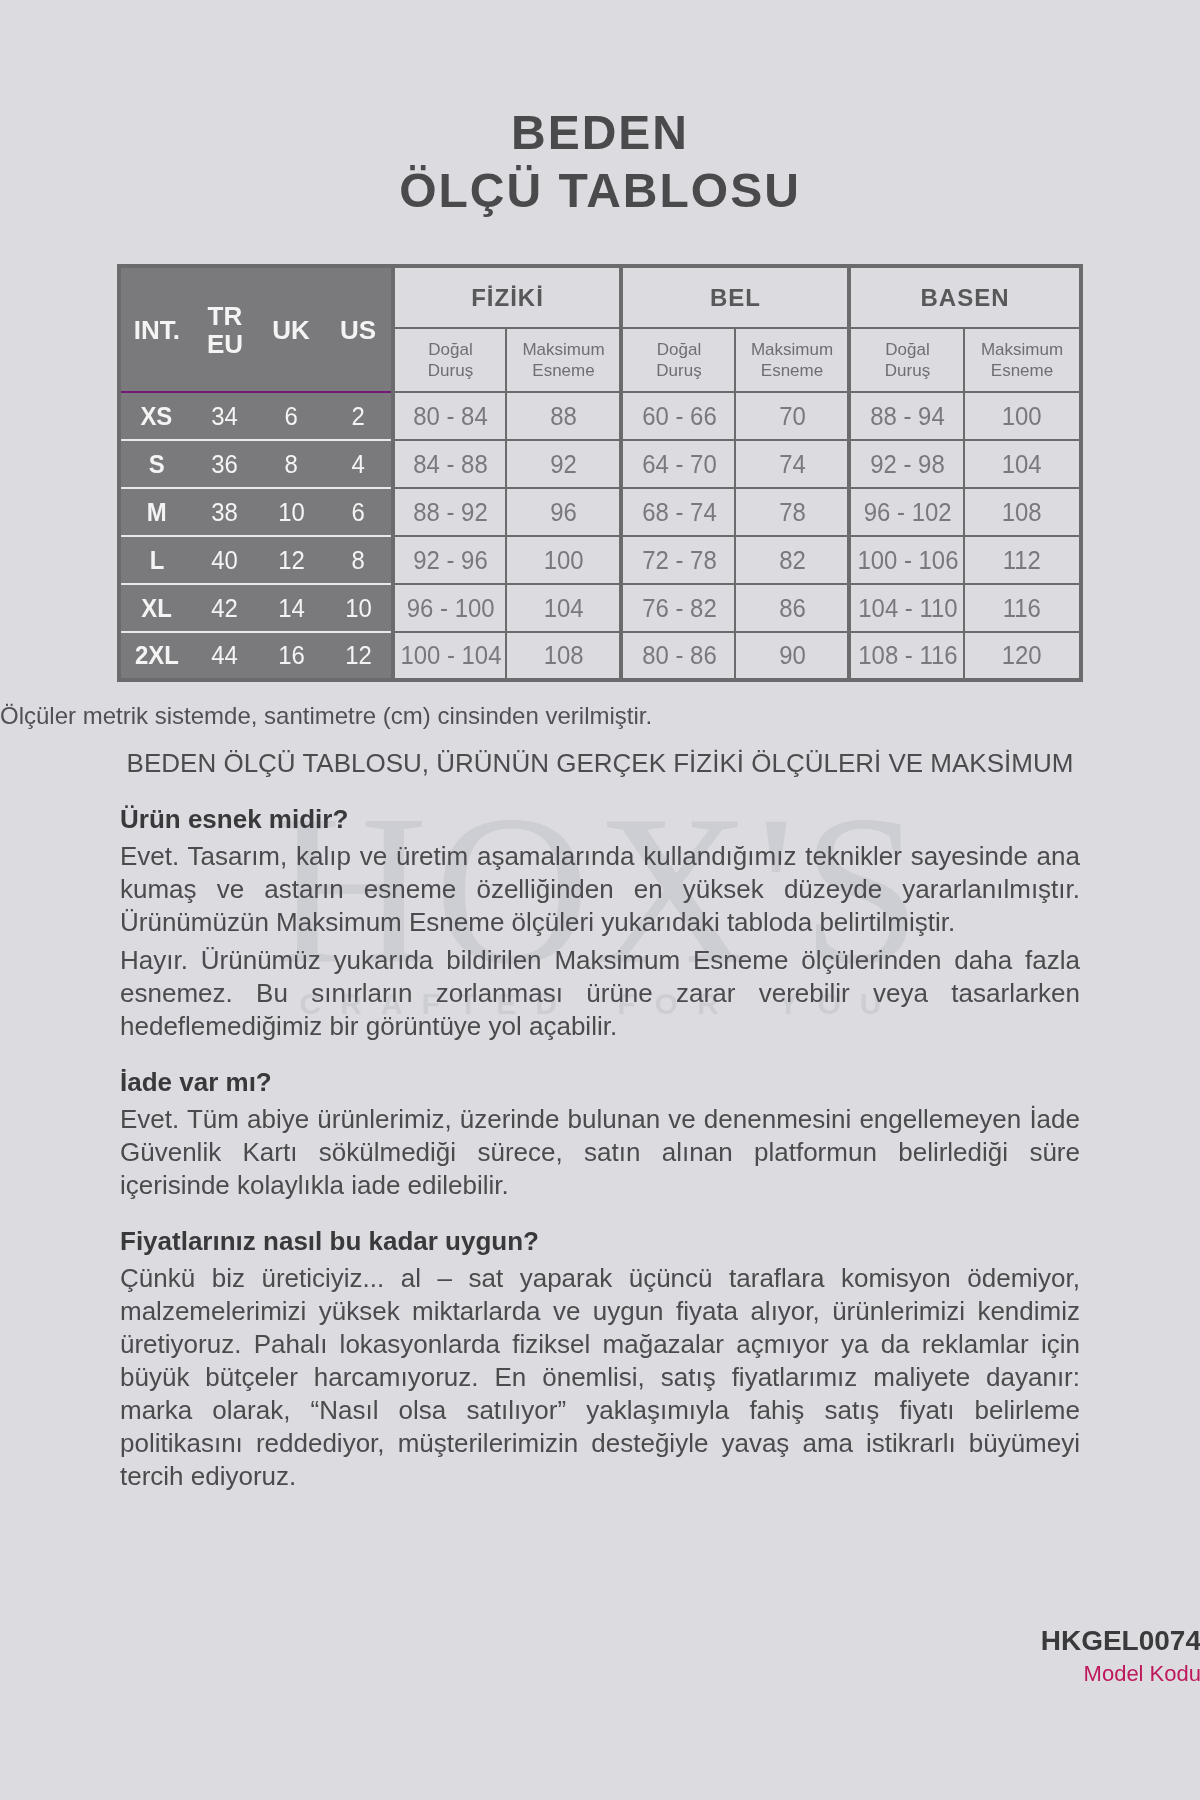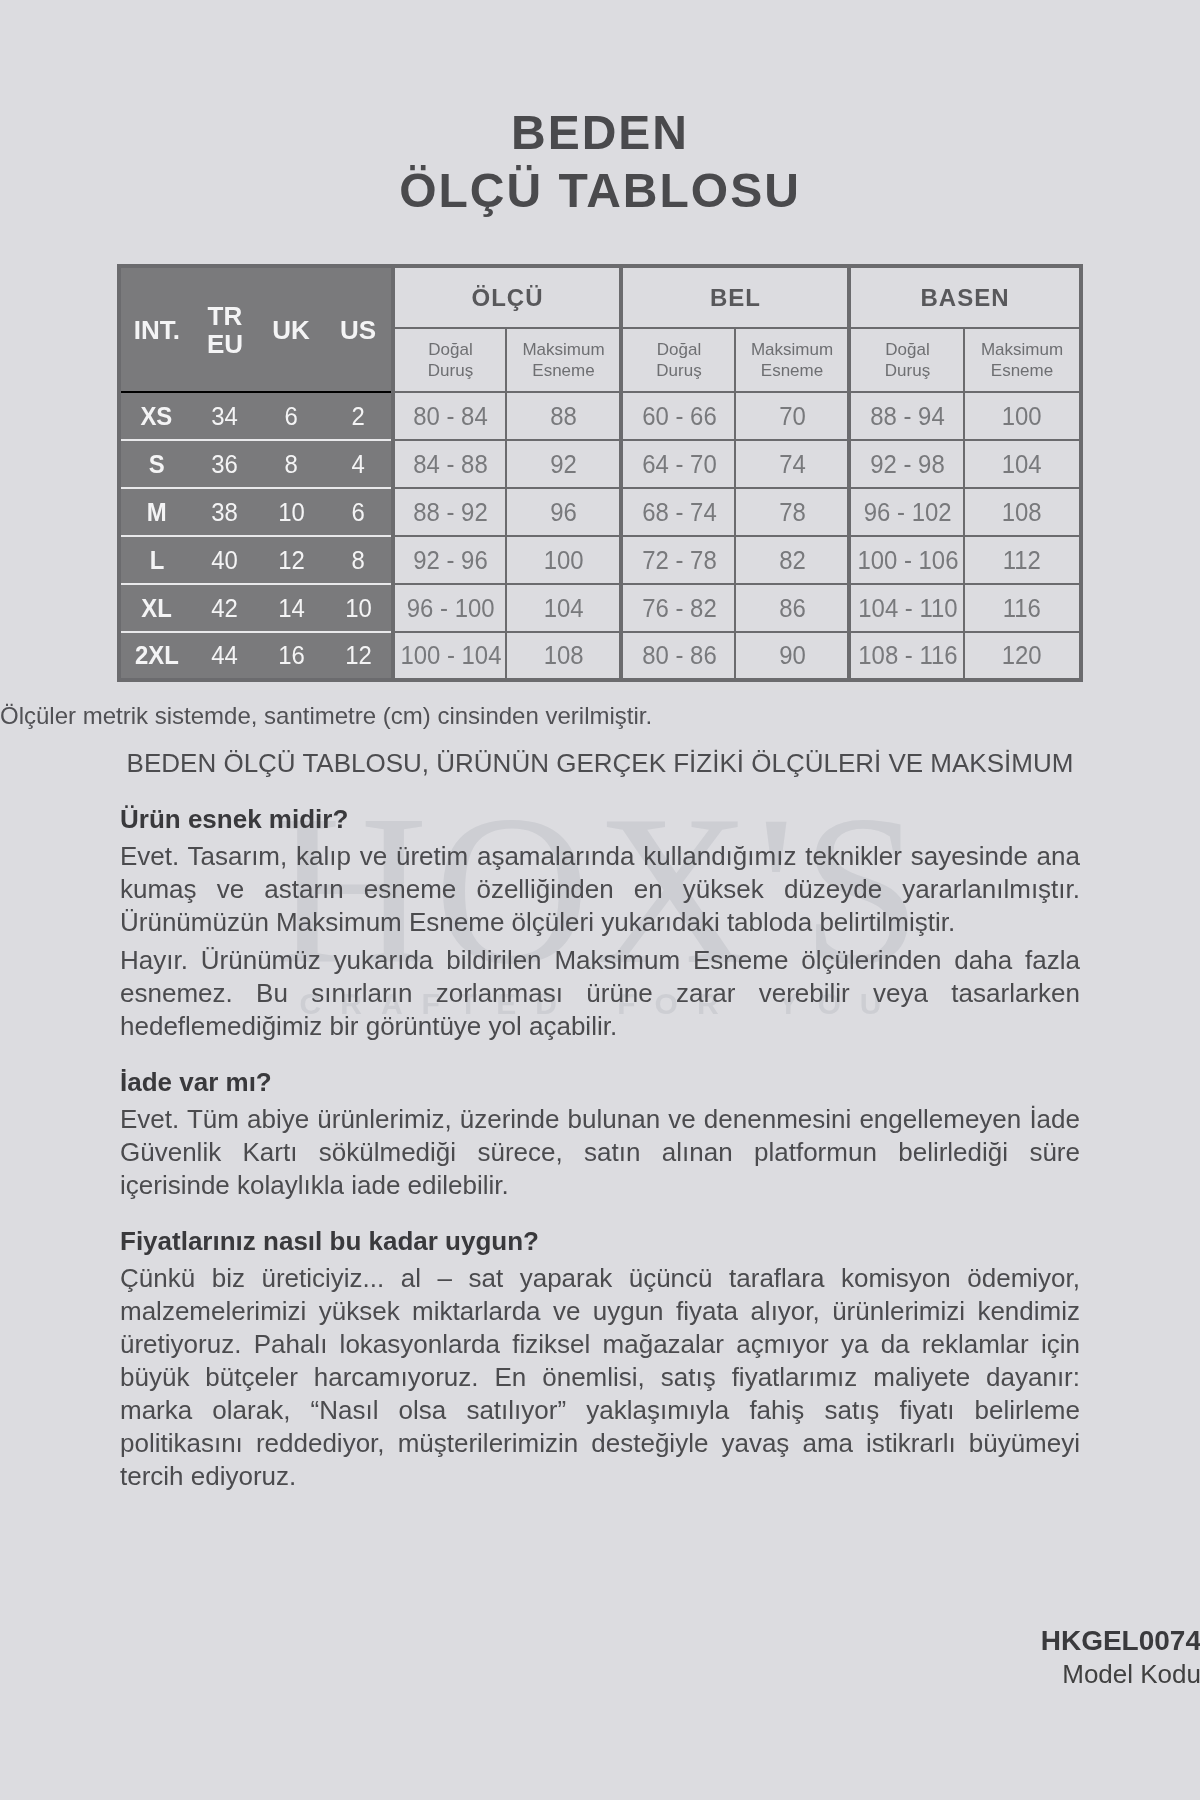--- a/index.html
+++ b/index.html
@@ -39,21 +39,21 @@
     font-weight:bold; letter-spacing:2px;
     color:#4a4a4d;
   }
   
   table.size-table {
     width:962px; margin:44px auto 0;
     border-collapse:collapse; table-layout:fixed;
     border:4px solid #6b6b6e;
   }
   .size-table th, .size-table td { text-align:center; vertical-align:middle; }
-  th.corner { background:#7a7a7c; border-bottom:2px solid #000000; padding:0; }
+  th.corner { background:#7a7a7c; border-bottom:2px solid #701a75; padding:0; }
   .corner-flex { display:flex; align-items:center; width:100%; }
   .corner-flex span {
     display:block; color:#f4f4f5; font-weight:bold; font-size:26px; line-height:28px;
   }
   .corner-flex .c1 { width:72px; } .corner-flex .c2 { width:66px; }
   .corner-flex .c3 { width:68px; } .corner-flex .c4 { width:68px; }
   .pre { white-space:pre-line; }
   th.group {
     height:62px; font-size:24px; font-weight:bold; letter-spacing:1px;
     color:#58585b; background:#dcdce0;
@@ -98,21 +98,21 @@
   .faq p {
     margin-top:5px;
     font-size:26px; line-height:33px;
     text-align:justify; color:#4b4b4e;
   }
   .footer {
     position:absolute; top:1624px; left:1px; width:100%;
     text-align:right; z-index:1;
   }
   .model-code { font-size:28px; font-weight:bold; color:#3a3a3d; line-height:34px; }
-  .model-label { font-size:26px; color:#404040; line-height:32px;margin-left:28px; }
+  .model-label { font-size:22px; color:#be185d; line-height:32px;margin-left:28px; }
 </style>
 </head>
 <body>
 
 <div class="page">
 
   <div class="watermark">
     <div class="wm-brand">HOX'S</div>
     <div class="wm-tagline">CRAFTED FOR YOU</div>
   </div>
@@ -138,21 +138,21 @@
         <tr>
           <th class="corner" colspan="4" rowspan="2">
             <div class="corner-flex">
               <span class="c1">INT.</span>
               <span class="c2 pre">TR
 EU</span>
               <span class="c3">UK</span>
               <span class="c4">US</span>
             </div>
           </th>
-          <th class="group group-start" colspan="2">ÖLÇÜ</th>
+          <th class="group group-start" colspan="2">FİZİKİ</th>
           <th class="group group-start" colspan="2">BEL</th>
           <th class="group group-start" colspan="2">BASEN</th>
         </tr>
         <tr>
           <th class="subhead group-start">Doğal
 Duruş</th>
           <th class="subhead">Maksimum
 Esneme</th>
           <th class="subhead group-start">Doğal
 Duruş</th>

